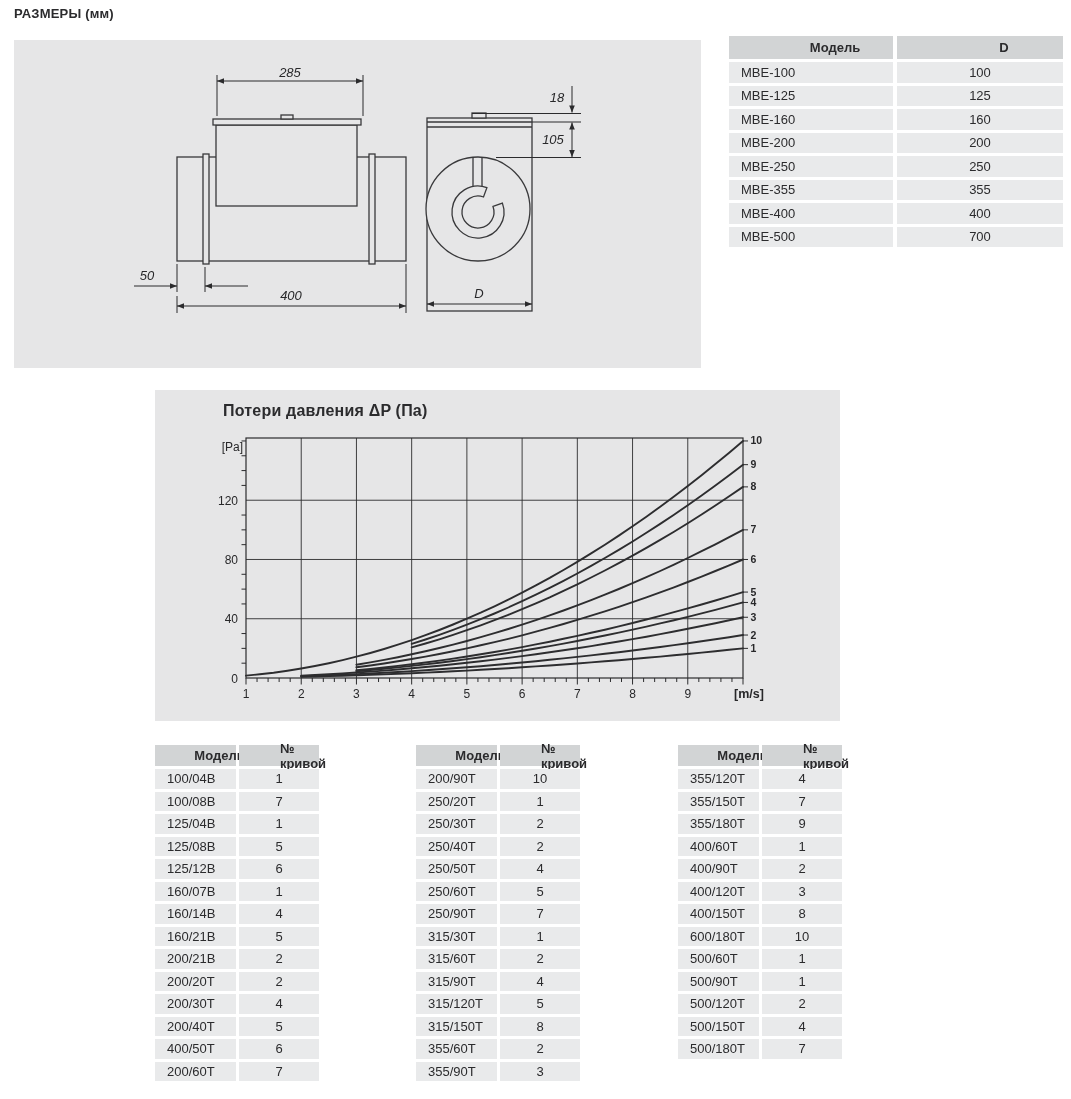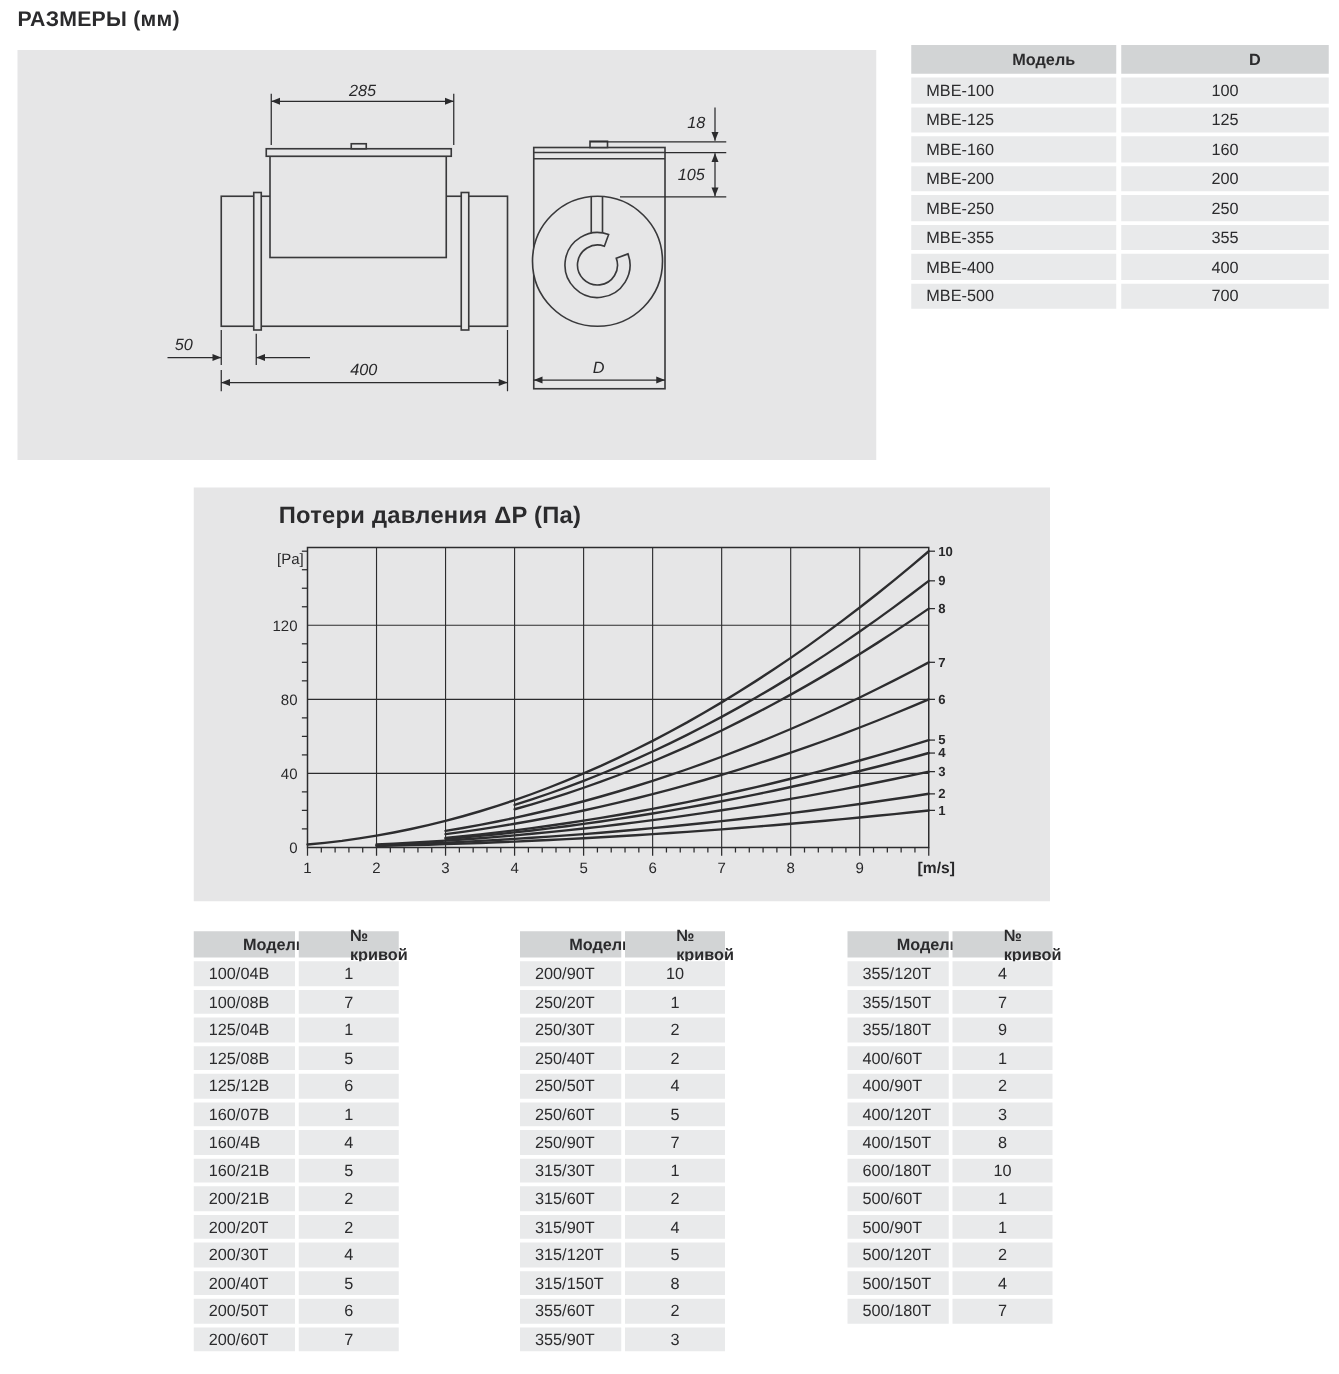--- a/index.html
+++ b/index.html
@@ -1,23 +1,23 @@
 <!DOCTYPE html>
 <html><head>
 <meta charset="utf-8">
 <style>
   html,body{margin:0;padding:0;background:#ffffff;}
   body{font-family:"Liberation Sans","DejaVu Sans",sans-serif;color:#2b2b2d;}
   .canvas{position:relative;width:1071px;height:1099px;background:#fff;overflow:hidden;}
-  .page-title{position:absolute;left:14px;top:6px;font-size:17px;font-weight:bold;letter-spacing:.2px;}
+  .page-title{position:absolute;left:14px;top:6px;font-size:13px;font-weight:bold;letter-spacing:.2px;}
 
   .panel{position:absolute;background:#e6e6e7;}
   .drawing-panel{left:14px;top:40px;width:687px;height:328px;font-style:italic;}
   .chart-panel{left:155px;top:390px;width:685px;height:331px;}
-  .chart-title{position:absolute;left:68px;top:12px;font-size:19px;font-weight:bold;letter-spacing:.2px;}
+  .chart-title{position:absolute;left:68px;top:12px;font-size:16px;font-weight:bold;letter-spacing:.2px;}
   .chart-svg{position:absolute;left:0;top:0;}
 
   svg text{fill:#28282a;font-family:"Liberation Sans","DejaVu Sans",sans-serif;}
   .dline{stroke:#39393b;stroke-width:1.3;fill:none;}
   .dfill{stroke:#39393b;stroke-width:1.3;fill:#e6e6e7;}
   .dim{stroke:#2b2b2d;stroke-width:1;fill:none;}
   .dimtxt{font-size:13px;text-anchor:middle;}
 
   .grid{stroke:#2c2c2e;stroke-width:0.9;}
   .frame{fill:none;stroke:#2c2c2e;stroke-width:1.2;}
@@ -295,21 +295,21 @@
       </div>
       <div class="trow">
         <div class="tcell c0">125/12B</div>
         <div class="tcell c1">6</div>
       </div>
       <div class="trow">
         <div class="tcell c0">160/07B</div>
         <div class="tcell c1">1</div>
       </div>
       <div class="trow">
-        <div class="tcell c0">160/4B</div>
+        <div class="tcell c0">160/14B</div>
         <div class="tcell c1">4</div>
       </div>
       <div class="trow">
         <div class="tcell c0">160/21B</div>
         <div class="tcell c1">5</div>
       </div>
       <div class="trow">
         <div class="tcell c0">200/21B</div>
         <div class="tcell c1">2</div>
       </div>
@@ -319,21 +319,21 @@
       </div>
       <div class="trow">
         <div class="tcell c0">200/30T</div>
         <div class="tcell c1">4</div>
       </div>
       <div class="trow">
         <div class="tcell c0">200/40T</div>
         <div class="tcell c1">5</div>
       </div>
       <div class="trow">
-        <div class="tcell c0">200/50T</div>
+        <div class="tcell c0">400/50T</div>
         <div class="tcell c1">6</div>
       </div>
       <div class="trow">
         <div class="tcell c0">200/60T</div>
         <div class="tcell c1">7</div>
       </div>
     </div>
   <div class="dtable curve-table curve-table-2">
       <div class="trow">
         <div class="tcell h c0">Модель</div>

